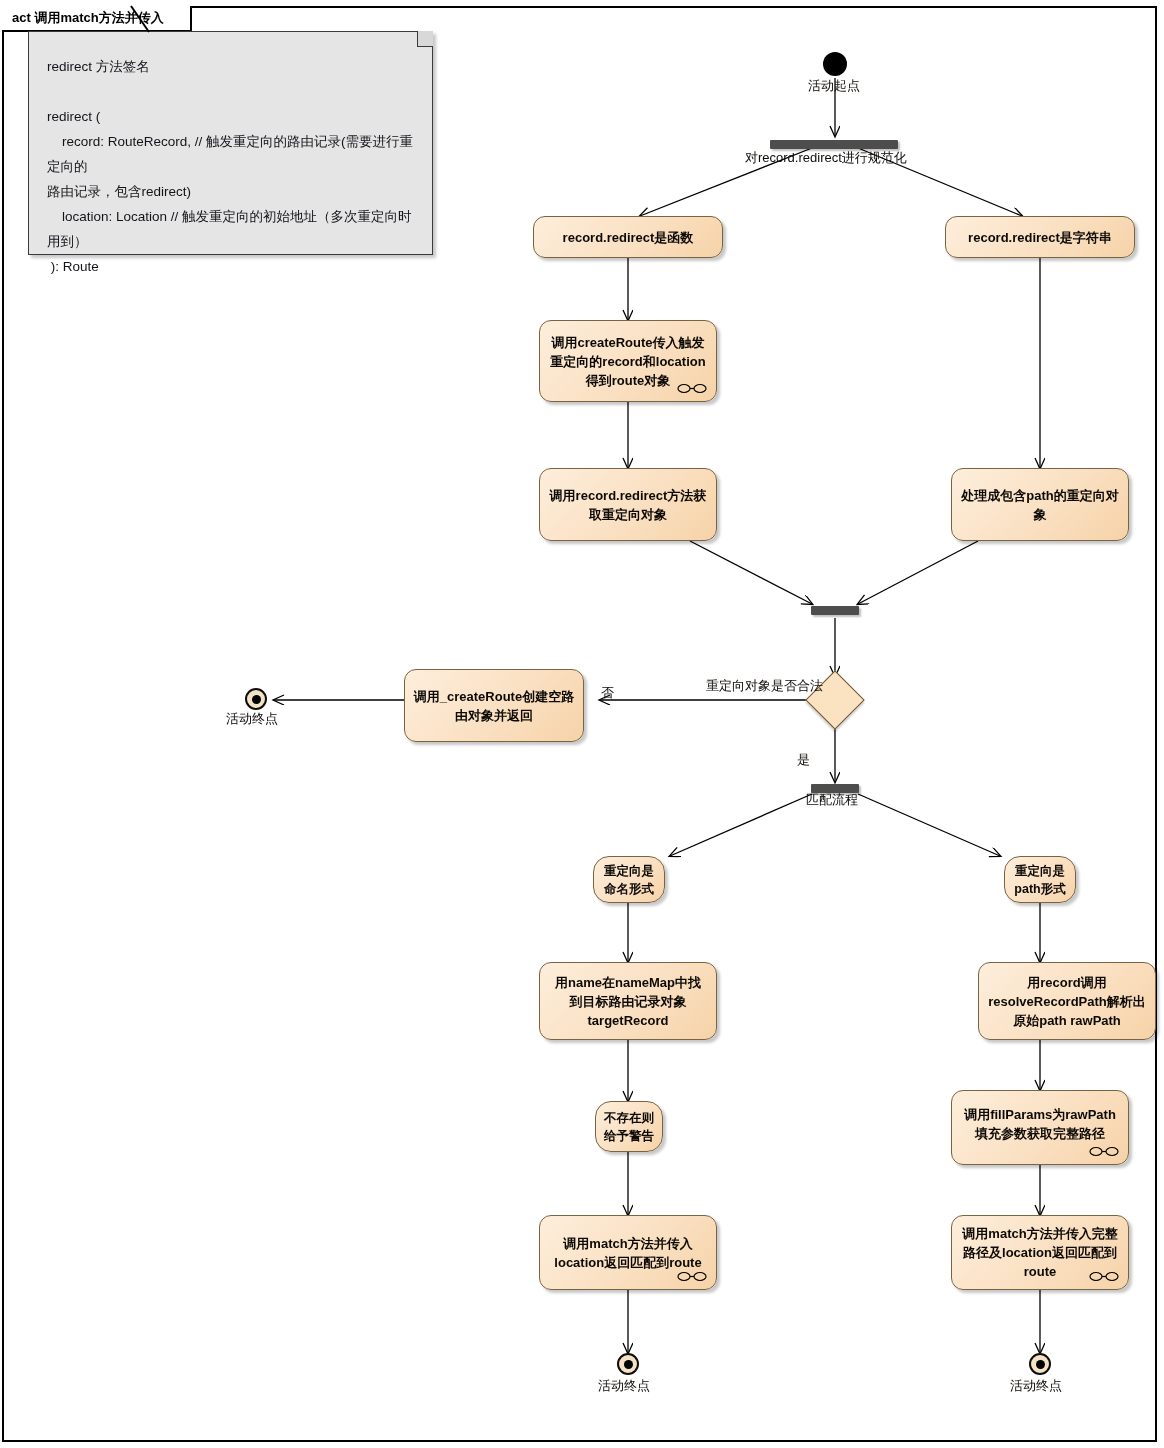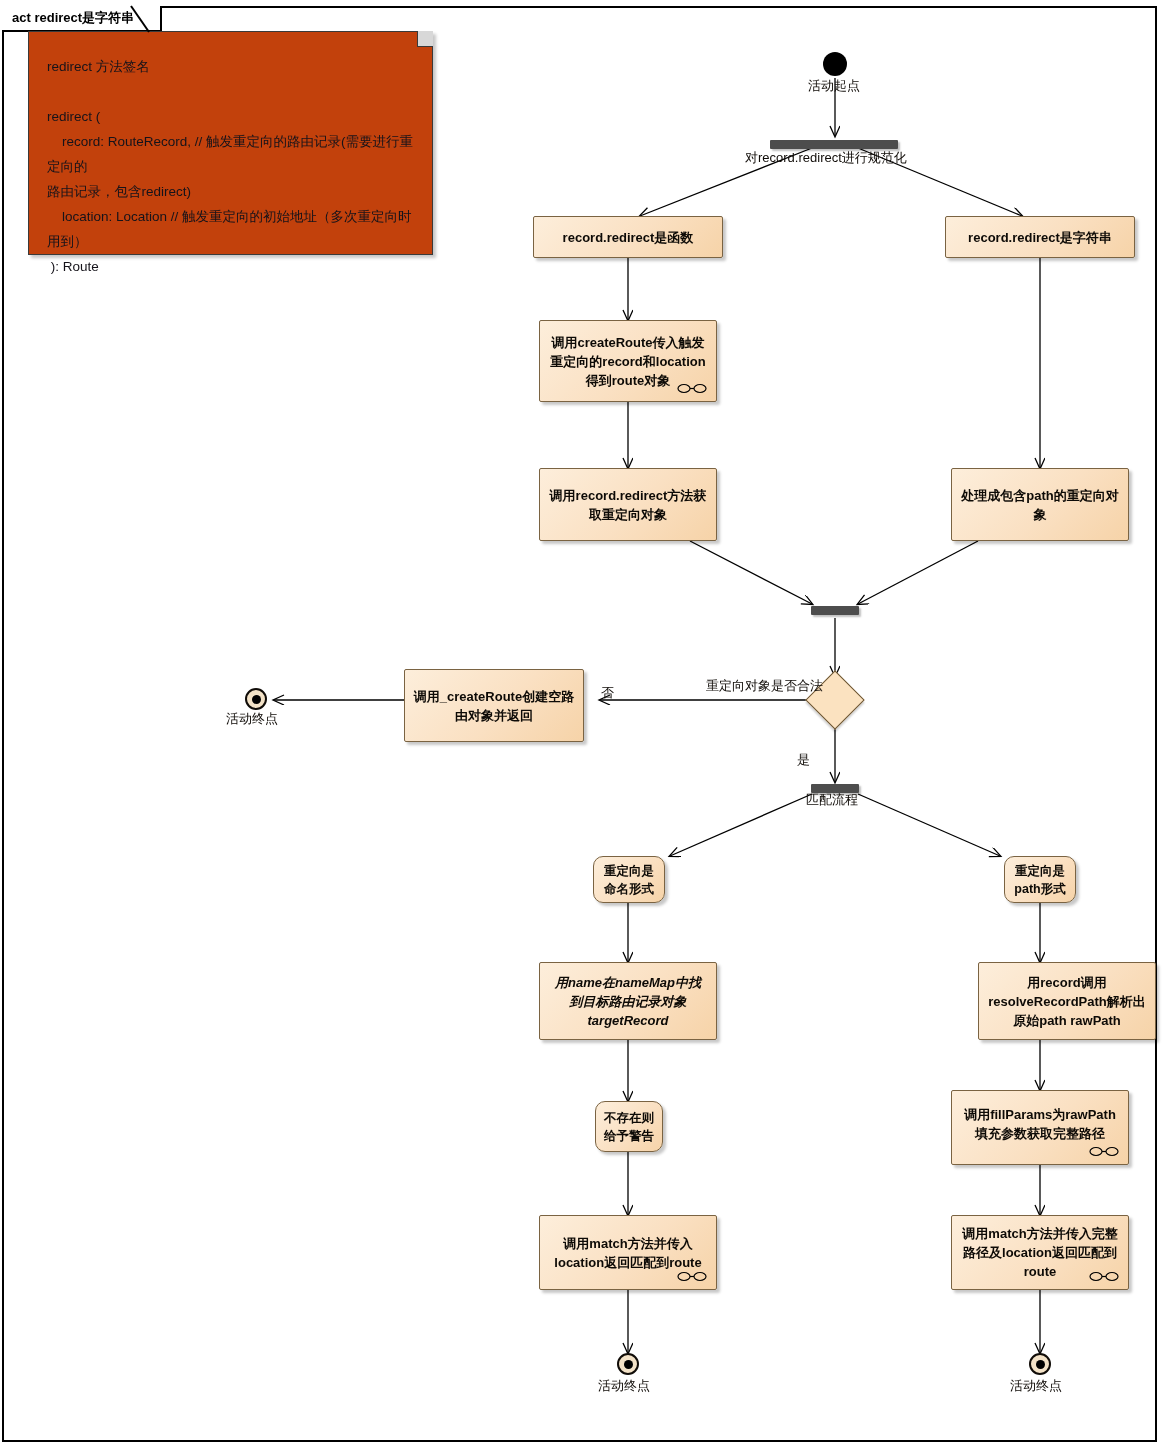--- a/index.html
+++ b/index.html
@@ -10,21 +10,21 @@
   .frame{position:absolute;left:2px;top:6px;width:1155px;height:1436px;
          border:2px solid #000;box-sizing:border-box;}
   .frame-tab{position:absolute;left:2px;top:6px;height:26px;
              border:2px solid #000;border-top:none;border-left:none;
              background:#fff;box-sizing:border-box;
              padding:0 26px 0 10px;display:flex;align-items:center;
              font-size:13px;font-weight:bold;color:#000;white-space:nowrap;}
 
   
   .note{position:absolute;left:28px;top:31px;width:405px;height:224px;
-        background:#c2410c;border:1.5px solid #3a3a3a;box-sizing:border-box;
+        background:#e5e5e5;border:1.5px solid #3a3a3a;box-sizing:border-box;
         box-shadow:3px 3px 3px rgba(0,0,0,.22);}
   .note-fold{position:absolute;right:-1px;top:-1px;width:16px;height:16px;
              background:#d8d8d8;
              border-left:1.5px solid #3a3a3a;border-bottom:1.5px solid #3a3a3a;
              box-sizing:border-box;}
   .note-body{position:absolute;left:0;top:0;right:0;bottom:0;
              padding:22px 18px 10px 18px;
              font-size:13.5px;line-height:25px;color:#15131a;
              white-space:pre-wrap;}
 
@@ -39,46 +39,46 @@
 
   .bar{height:9px;background:#4d4d4d;border-radius:1px;
        box-shadow:2px 2px 2px rgba(0,0,0,.25);}
 
   .diamond{width:42px;height:42px;background:#fbe2c0;
            border:1.3px solid #6a5330;
            transform:rotate(45deg);
            box-shadow:2px 2px 2px rgba(0,0,0,.18);}
 
   .act{background:linear-gradient(135deg,#fdeedb 0%,#fae0c2 55%,#f6d3a8 100%);
-       border:1.3px solid #7a6342;border-radius:2px;
+       border:1.3px solid #7a6342;border-radius:12px;
        box-shadow:3px 3px 3px rgba(0,0,0,.22);
        display:flex;align-items:center;justify-content:center;
        text-align:center;font-weight:bold;font-size:13px;line-height:19px;
        color:#0d0a06;padding:4px 8px;position:absolute;box-sizing:border-box;}
-  .act.small{font-size:12.5px;line-height:18px;border-radius:10px;}
+  .act.small{font-size:12.5px;line-height:18px;border-radius:16px;}
 
   
   .rake{position:absolute;right:9px;bottom:7px;width:30px;height:11px;}
 
   
   .lbl{position:absolute;font-size:13px;color:#100c08;white-space:nowrap;
        line-height:15px;}
   .lbl.vert{writing-mode:vertical-rl;text-orientation:upright;}
 
   svg.edges{position:absolute;left:0;top:0;width:1164px;height:1448px;
             pointer-events:none;}
 </style>
 </head>
 <body>
 
 <div id="canvas">
 
   <div class="frame"></div>
   <div class="frame-tab">
-    <span>act redirect是字符串</span>
+    <span>act 调用match方法并传入</span>
   </div>
   <svg class="edges" style="z-index:3;">
 
     <line id="tabslant" x1="131" y1="6" x2="149" y2="32" stroke="#000" stroke-width="2"></line>
   </svg>
 
   <div class="note">
     <div class="note-body">redirect 方法签名
 
 redirect (
@@ -201,21 +201,21 @@
   <div class="act small" style="left:593px;top:856px;width:72px;height:47px;white-space:pre-line;">
     <span>重定向是
 命名形式</span>
   </div>
 
   <div class="act small" style="left:1004px;top:856px;width:72px;height:47px;white-space:pre-line;">
     <span>重定向是
 path形式</span>
   </div>
 
-  <div class="act" style="left:539px;top:962px;width:178px;height:78px;white-space:pre-line;font-style:italic;">
+  <div class="act" style="left:539px;top:962px;width:178px;height:78px;white-space:pre-line;">
     <span>用name在nameMap中找
 到目标路由记录对象
 targetRecord</span>
   </div>
 
   <div class="act small" style="left:595px;top:1101px;width:68px;height:51px;white-space:pre-line;">
     <span>不存在则
 给予警告</span>
   </div>
 

